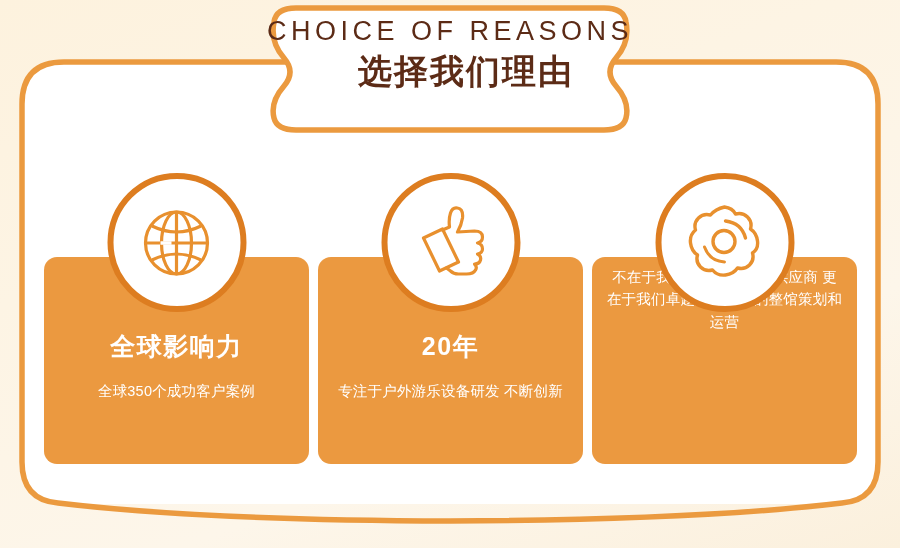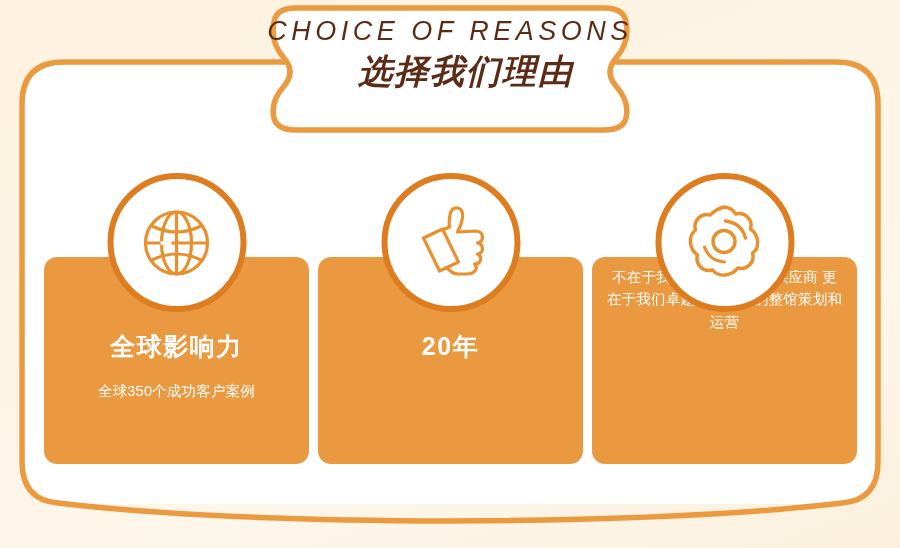--- a/index.html
+++ b/index.html
@@ -31,21 +31,20 @@
   }
 
   
   .ribbon-text-wrap {
     position: absolute;
     left: 0;
     top: 18px;
     width: 900px;
     text-align: center;
     pointer-events: none;
-    font-style: italic;
   }
   .ribbon-en {
     color: #5c2b16;
     font-size: 27px;
     font-weight: 400;
     letter-spacing: 4.5px;
     line-height: 1.0;
     white-space: nowrap;
   }
   .ribbon-cn {
@@ -210,20 +209,21 @@
                      Q 73 65 68 65
                      Q 71 68 69 71
                      Q 67 75 60 75
                      L 52 75
                      Q 47 75 44 72
                      L 40 69"></path>
           </g>
         </svg>
       </div>
       <div class="card-title">20年</div>
+      <div class="card-desc">专注于户外游乐设备研发 不断创新</div>
     </div>
 
     <div class="card c3">
       <div class="icon-circle">
         <svg width="88" height="88" viewBox="0 0 88 88">
           <g fill="none" stroke="#e8902e" stroke-width="3.4" stroke-linejoin="round">
 
             <path d="M 44 8
                      Q 52 9 55 15
                      Q 62 13 67 18

